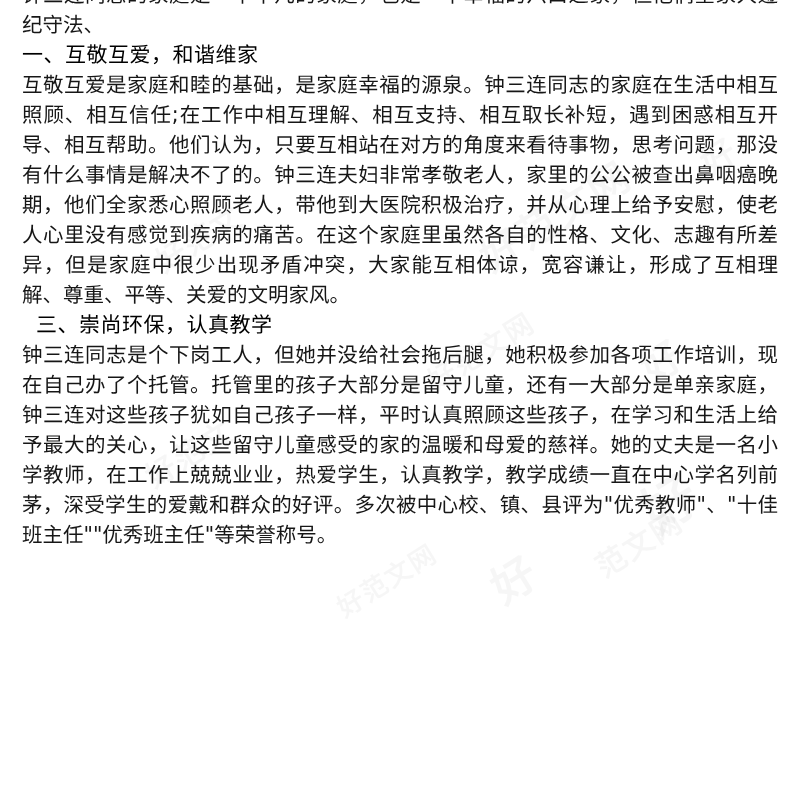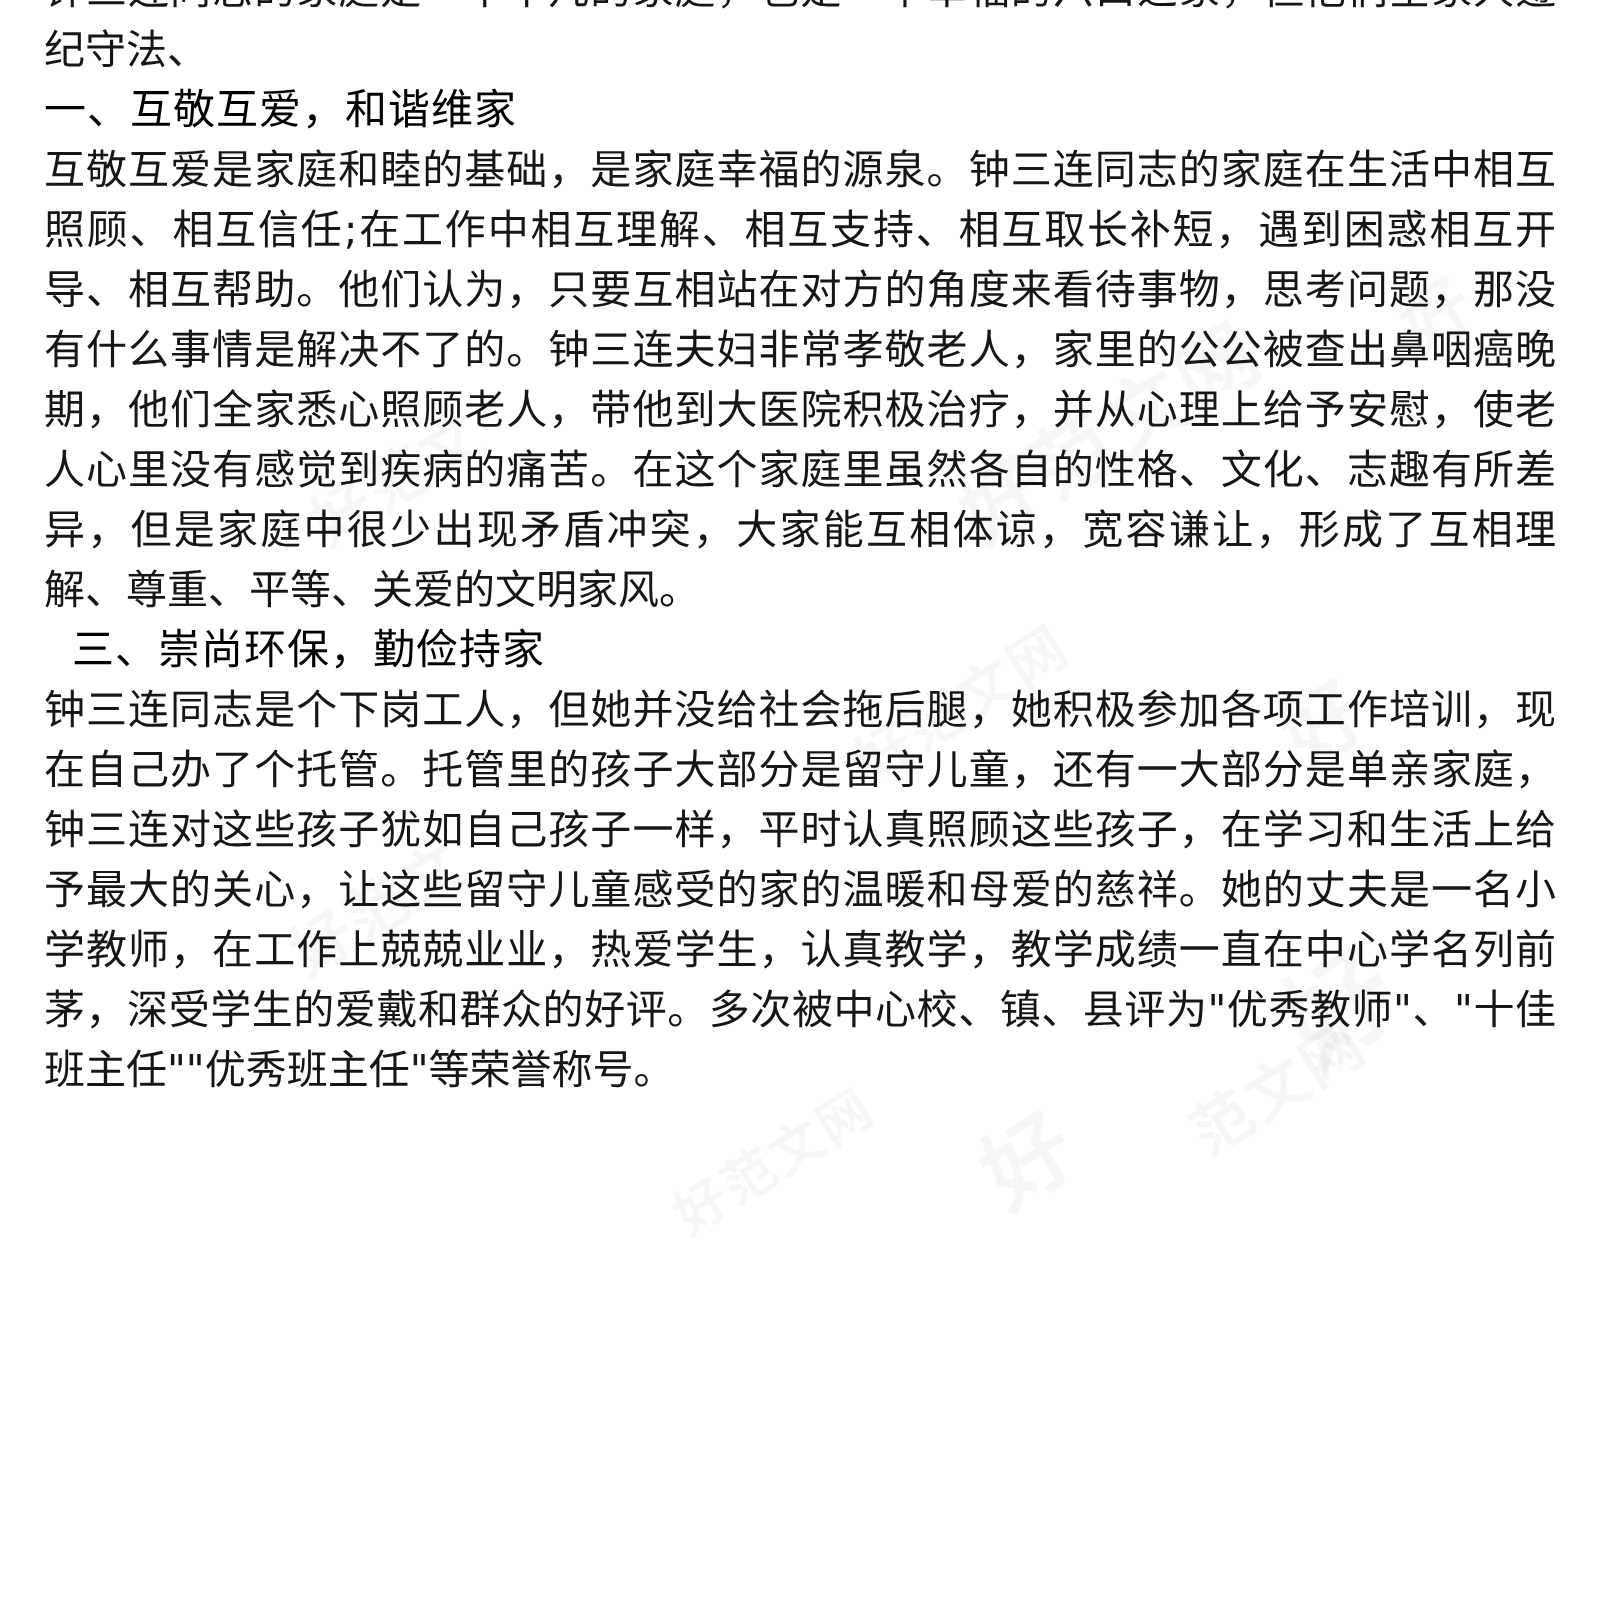--- a/index.html
+++ b/index.html
@@ -115,18 +115,18 @@
   </div>
 
   <div id="doc-body">
 
     <p class="para clipped-top">钟三连同志的家庭是一个平凡的家庭，也是一个幸福的六口之家，但他们全家人遵纪守法、</p>
 
     <h2 class="heading">一、互敬互爱，和谐维家</h2>
     <p class="para">互敬互爱是家庭和睦的基础，是家庭幸福的源泉。钟三连同志的家庭在生活中相互照顾、相互信任;在工作中相互理解、相互支持、相互取长补短，遇到困惑相互开导、相互帮助。他们认为，只要互相站在对方的角度来看待事物，思考问题，那没有什么事情是解决不了的。钟三连夫妇非常孝敬老人，家里的公公被查出鼻咽癌晚期，他们全家悉心照顾老人，带他到大医院积极治疗，并从心理上给予安慰，使老人心里没有感觉到疾病的痛苦。在这个家庭里虽然各自的性格、文化、志趣有所差异，但是家庭中很少出现矛盾冲突，大家能互相体谅，宽容谦让，形成了互相理解、尊重、平等、关爱的文明家风。</p>
 
 
-    <h2 class="heading indent">三、崇尚环保，勤俭持家</h2>
+    <h2 class="heading indent">三、崇尚环保，认真教学</h2>
 
     <p class="para">钟三连同志是个下岗工人，但她并没给社会拖后腿，她积极参加各项工作培训，现在自己办了个托管。托管里的孩子大部分是留守儿童，还有一大部分是单亲家庭，钟三连对这些孩子犹如自己孩子一样，平时认真照顾这些孩子，在学习和生活上给予最大的关心，让这些留守儿童感受的家的温暖和母爱的慈祥。她的丈夫是一名小学教师，在工作上兢兢业业，热爱学生，认真教学，教学成绩一直在中心学名列前茅，深受学生的爱戴和群众的好评。多次被中心校、镇、县评为"优秀教师"、"十佳班主任""优秀班主任"等荣誉称号。</p>
 
   </div>
 </div>
 
 </body></html>

